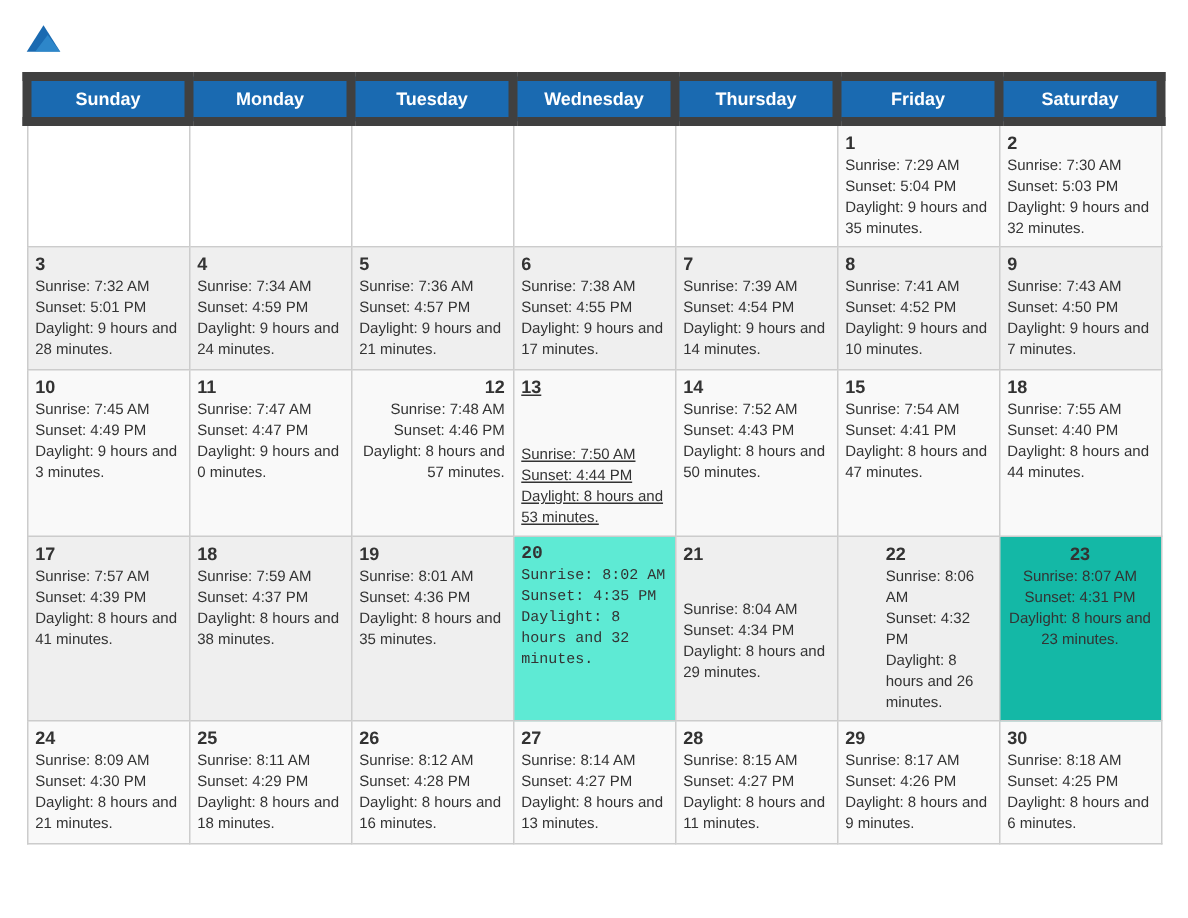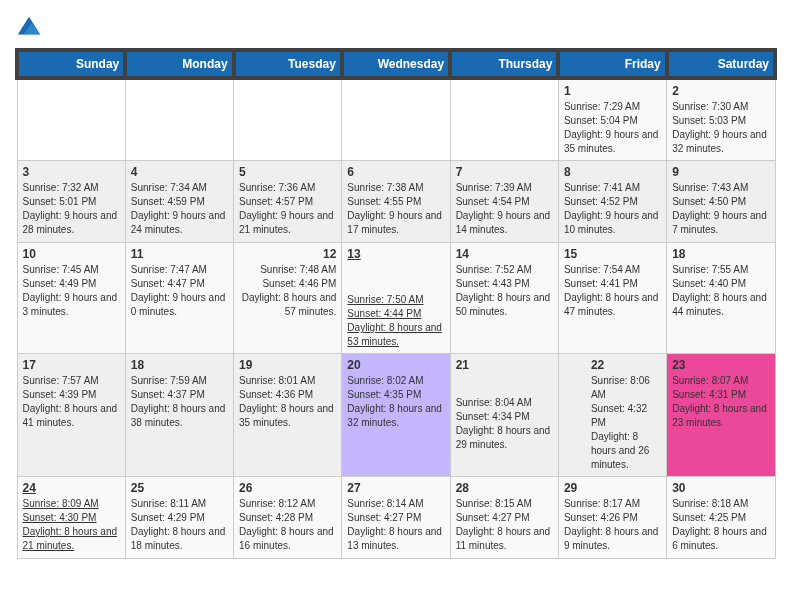--- a/index.html
+++ b/index.html
@@ -50,22 +50,22 @@
       width: 100%;
       border-collapse: collapse;
       table-layout: fixed;
     }
     .calendar-table th {
       background: #1a6ab1;
       color: #fff;
       font-size: 12px;
       font-weight: bold;
       padding: 5px 4px;
-      text-align: right;
-      border: 4px solid #404040;
+      text-align: center;
+      border: 6px solid #404040;
     }
     .calendar-table td {
       vertical-align: top;
       padding: 4px 5px;
       border: 1px solid #ccc;
       font-size: 10.5px;
       color: #333;
       height: 82px;
       background: #fff;
     }
@@ -242,47 +242,47 @@
           <div class="day-info" style="white-space: pre-line;">Sunrise: 7:59 AM
 Sunset: 4:37 PM
 Daylight: 8 hours and 38 minutes.</div>
         </td>
         <td style="background: rgb(239, 239, 239);">
           <span class="day-number">19</span>
           <div class="day-info" style="white-space: pre-line;">Sunrise: 8:01 AM
 Sunset: 4:36 PM
 Daylight: 8 hours and 35 minutes.</div>
         </td>
-        <td style="background: #c4b5fd;">
+        <td style="background: #5eead4; font-family: Liberation Mono, monospace;">
           <span class="day-number">20</span>
           <div class="day-info" style="white-space: pre-line;">Sunrise: 8:02 AM
 Sunset: 4:35 PM
 Daylight: 8 hours and 32 minutes.</div>
         </td>
         <td style="background: rgb(239, 239, 239);">
           <span class="day-number">21</span>
           <div class="day-info" style="white-space: pre-line; margin-top: 24px;">Sunrise: 8:04 AM
 Sunset: 4:34 PM
 Daylight: 8 hours and 29 minutes.</div>
         </td>
         <td style="background: rgb(239, 239, 239); padding-left: 32px;">
           <span class="day-number">22</span>
           <div class="day-info" style="white-space: pre-line;">Sunrise: 8:06 AM
 Sunset: 4:32 PM
 Daylight: 8 hours and 26 minutes.</div>
         </td>
-        <td style="background: #ec4899;">
+        <td style="background: #14b8a6; text-align: center;">
           <span class="day-number">23</span>
           <div class="day-info" style="white-space: pre-line;">Sunrise: 8:07 AM
 Sunset: 4:31 PM
 Daylight: 8 hours and 23 minutes.</div>
         </td>
       </tr>
       <tr>
-        <td style="background: rgb(249, 249, 249); text-decoration: underline;">
+        <td style="background: rgb(249, 249, 249);">
           <span class="day-number">24</span>
           <div class="day-info" style="white-space: pre-line;">Sunrise: 8:09 AM
 Sunset: 4:30 PM
 Daylight: 8 hours and 21 minutes.</div>
         </td>
         <td style="background: rgb(249, 249, 249);">
           <span class="day-number">25</span>
           <div class="day-info" style="white-space: pre-line;">Sunrise: 8:11 AM
 Sunset: 4:29 PM
 Daylight: 8 hours and 18 minutes.</div>

